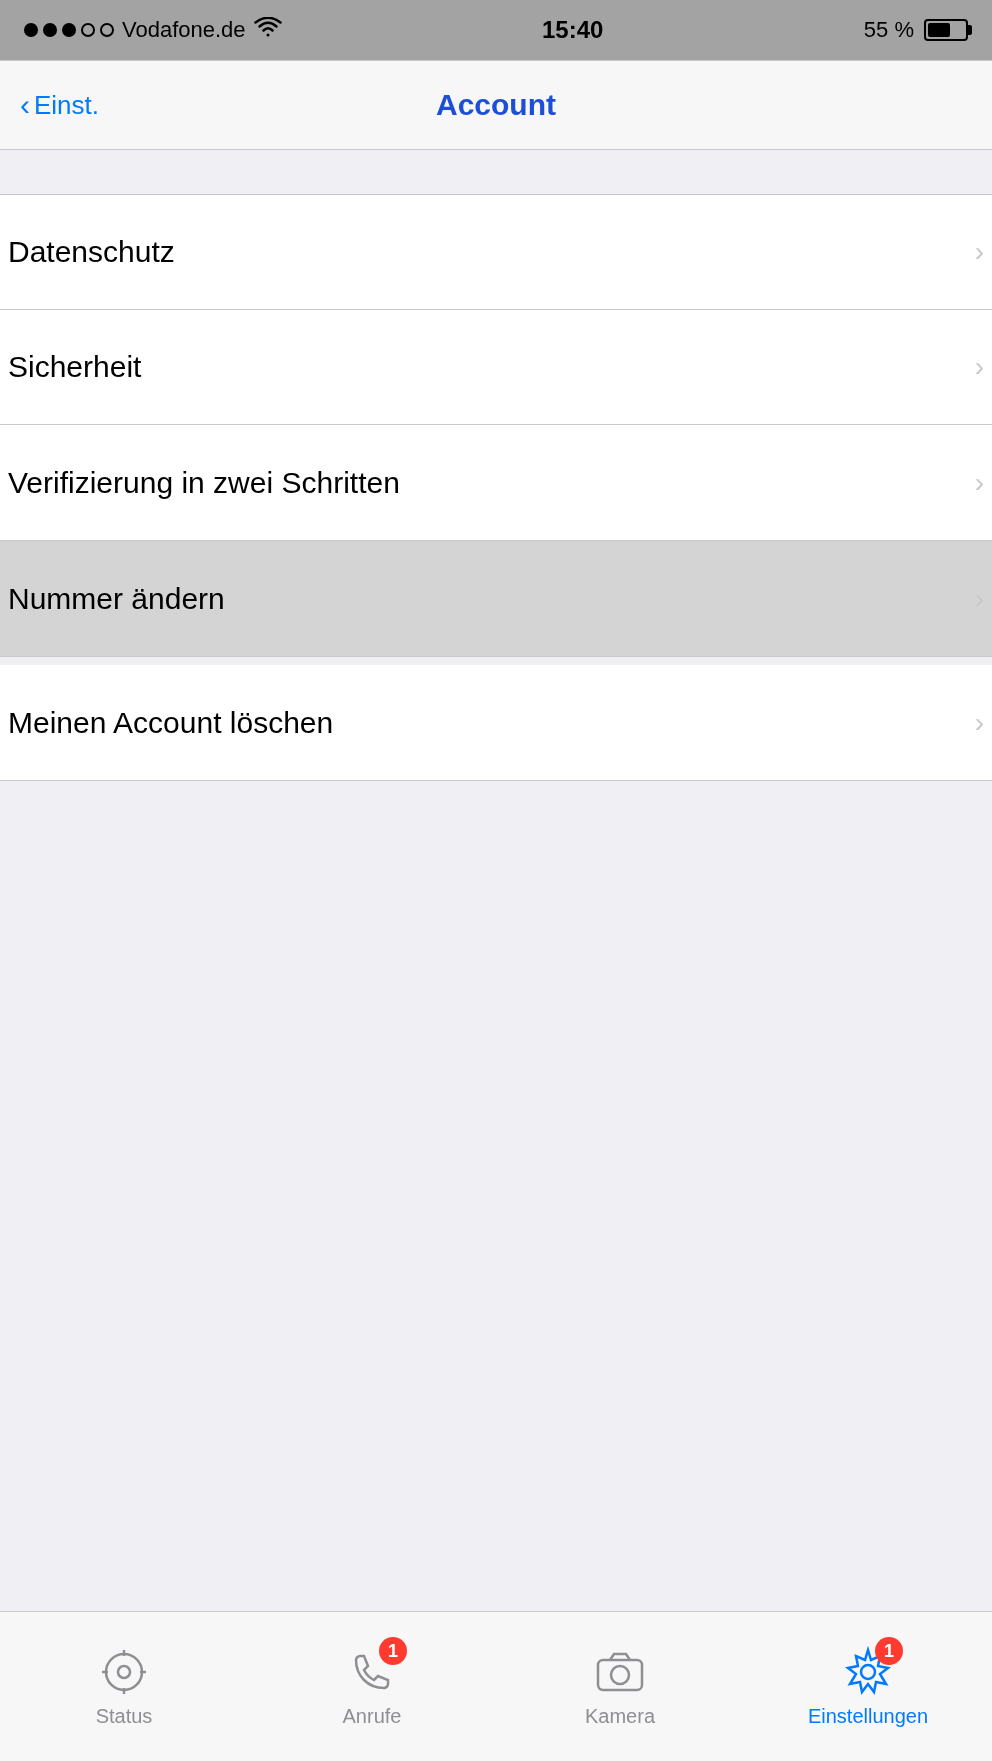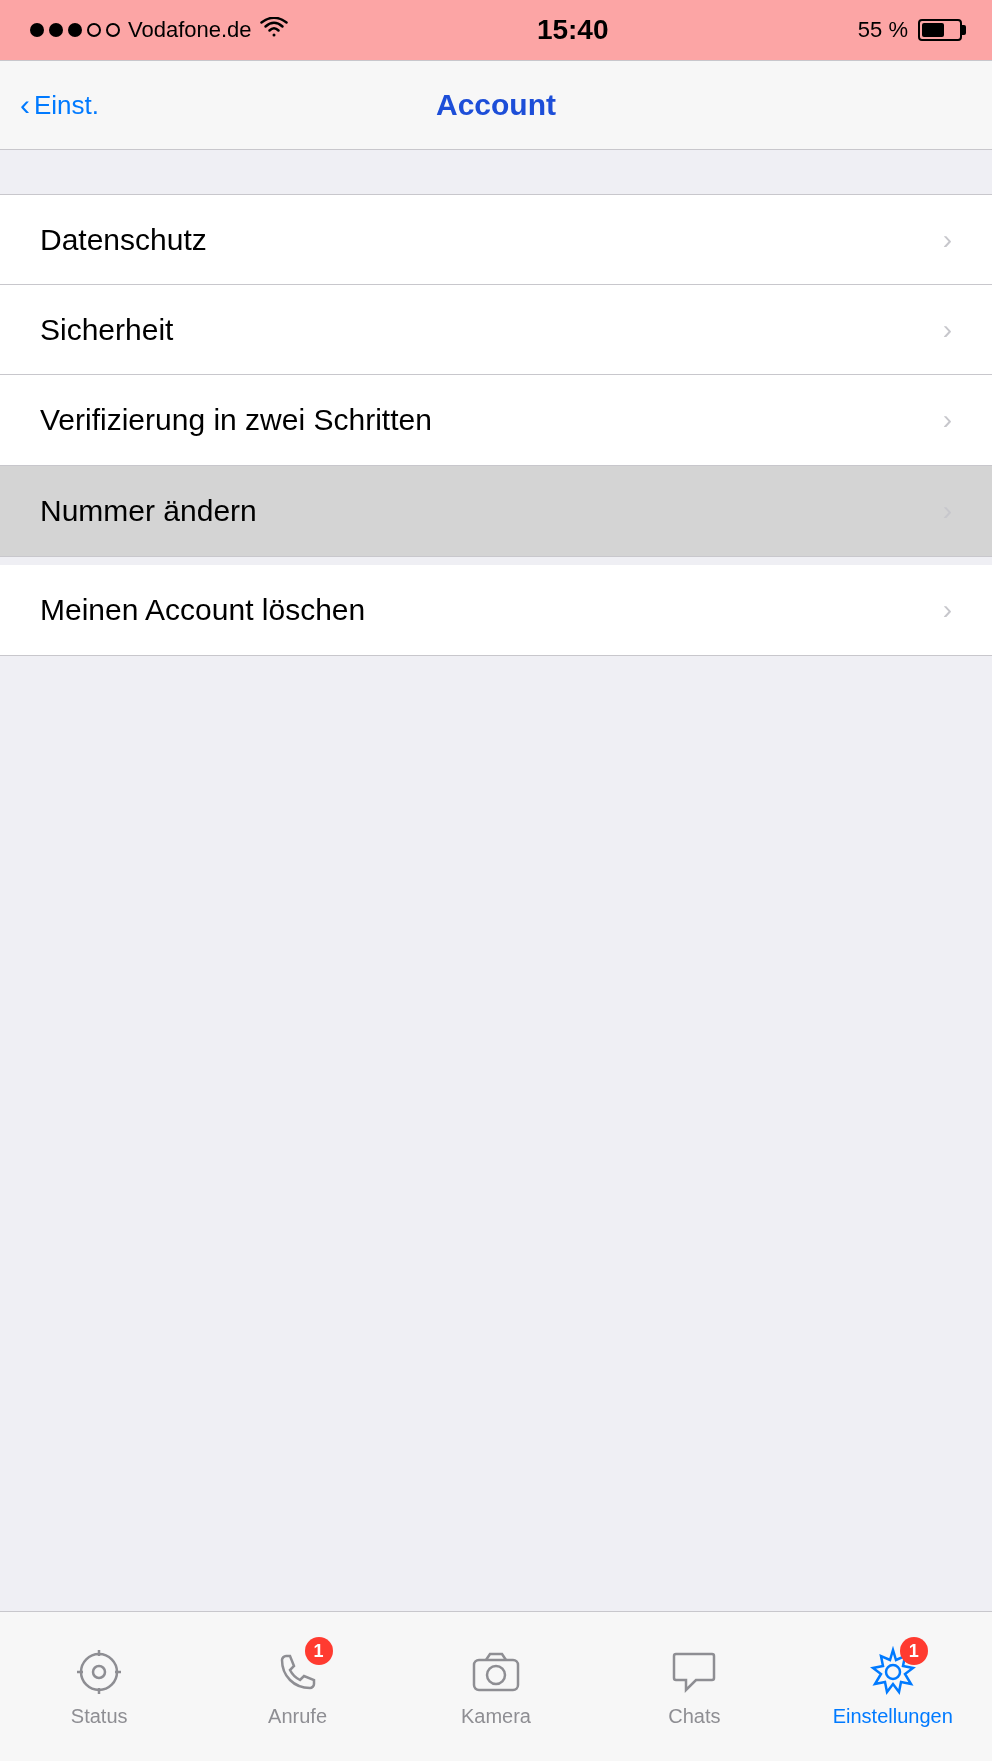--- a/index.html
+++ b/index.html
@@ -8,26 +8,26 @@
       width: 992px;
       height: 1761px;
       background: #efeff4;
       font-family: -apple-system, 'Helvetica Neue', Helvetica, Arial, sans-serif;
       overflow: hidden;
       position: relative;
     }
 
     
     .status-bar {
-      background: #fca5a5;
+      background: #a3a3a3;
       height: 60px;
       display: flex;
       align-items: center;
       justify-content: space-between;
-      padding: 0 30px;
+      padding: 0 24px;
     }
 
     .status-left {
       display: flex;
       align-items: center;
       gap: 8px;
       font-size: 22px;
       font-weight: 500;
     }
 
@@ -58,21 +58,21 @@
     .carrier-text {
       font-size: 22px;
       font-weight: 500;
     }
 
     .wifi-icon {
       font-size: 20px;
     }
 
     .status-center {
-      font-size: 28px;
+      font-size: 24px;
       font-weight: 600;
     }
 
     .status-right {
       display: flex;
       align-items: center;
       gap: 10px;
       font-size: 22px;
       font-weight: 500;
     }
@@ -158,22 +158,22 @@
     .list-section {
       background: #fff;
       border-top: 1px solid #c8c7cc;
       border-bottom: 1px solid #c8c7cc;
     }
 
     .list-item {
       display: flex;
       align-items: center;
       justify-content: space-between;
-      padding: 0 40px;
-      height: 90px;
+      padding: 0 8px;
+      height: 115px;
       background: #fff;
       border-bottom: 1px solid #c8c7cc;
       cursor: pointer;
     }
 
     .list-item:last-child {
       border-bottom: none;
     }
 
     .list-item.highlighted {
@@ -373,28 +373,20 @@
     <div class="tab-icon tab-icon-inactive">
       <svg viewBox="0 0 52 52" stroke="#8e8e93" fill="none" stroke-width="2.5">
         <rect x="4" y="14" width="44" height="30" rx="5"></rect>
         <circle cx="26" cy="29" r="9"></circle>
         <path d="M16 14 L20 8 L32 8 L36 14"></path>
       </svg>
     </div>
     <span class="tab-label">Kamera</span>
   </div>
 
-  <div class="tab-item">
-    <div class="tab-icon tab-icon-inactive">
-      <svg viewBox="0 0 52 52" stroke="#8e8e93" fill="none" stroke-width="2.5">
-        <path d="M8 8 H44 Q46 8 46 10 V32 Q46 34 44 34 H28 L18 44 L18 34 H8 Q6 34 6 32 V10 Q6 8 8 8Z"></path>
-      </svg>
-    </div>
-    <span class="tab-label">Chats</span>
-  </div>
 
   <div class="tab-item">
     <div class="tab-icon">
       <div class="badge">1</div>
       <svg viewBox="0 0 52 52" stroke="#007aff" fill="none" stroke-width="2.5">
         <circle cx="26" cy="26" r="7"></circle>
         <path d="M26 4 L29 14 L38 10 L36 20 L46 22 L38 28 L44 38 L34 36 L32 46 L26 38 L20 46 L18 36 L8 38 L14 28 L6 22 L16 20 L14 10 L23 14 Z"></path>
       </svg>
     </div>
     <span class="tab-label active">Einstellungen</span>

